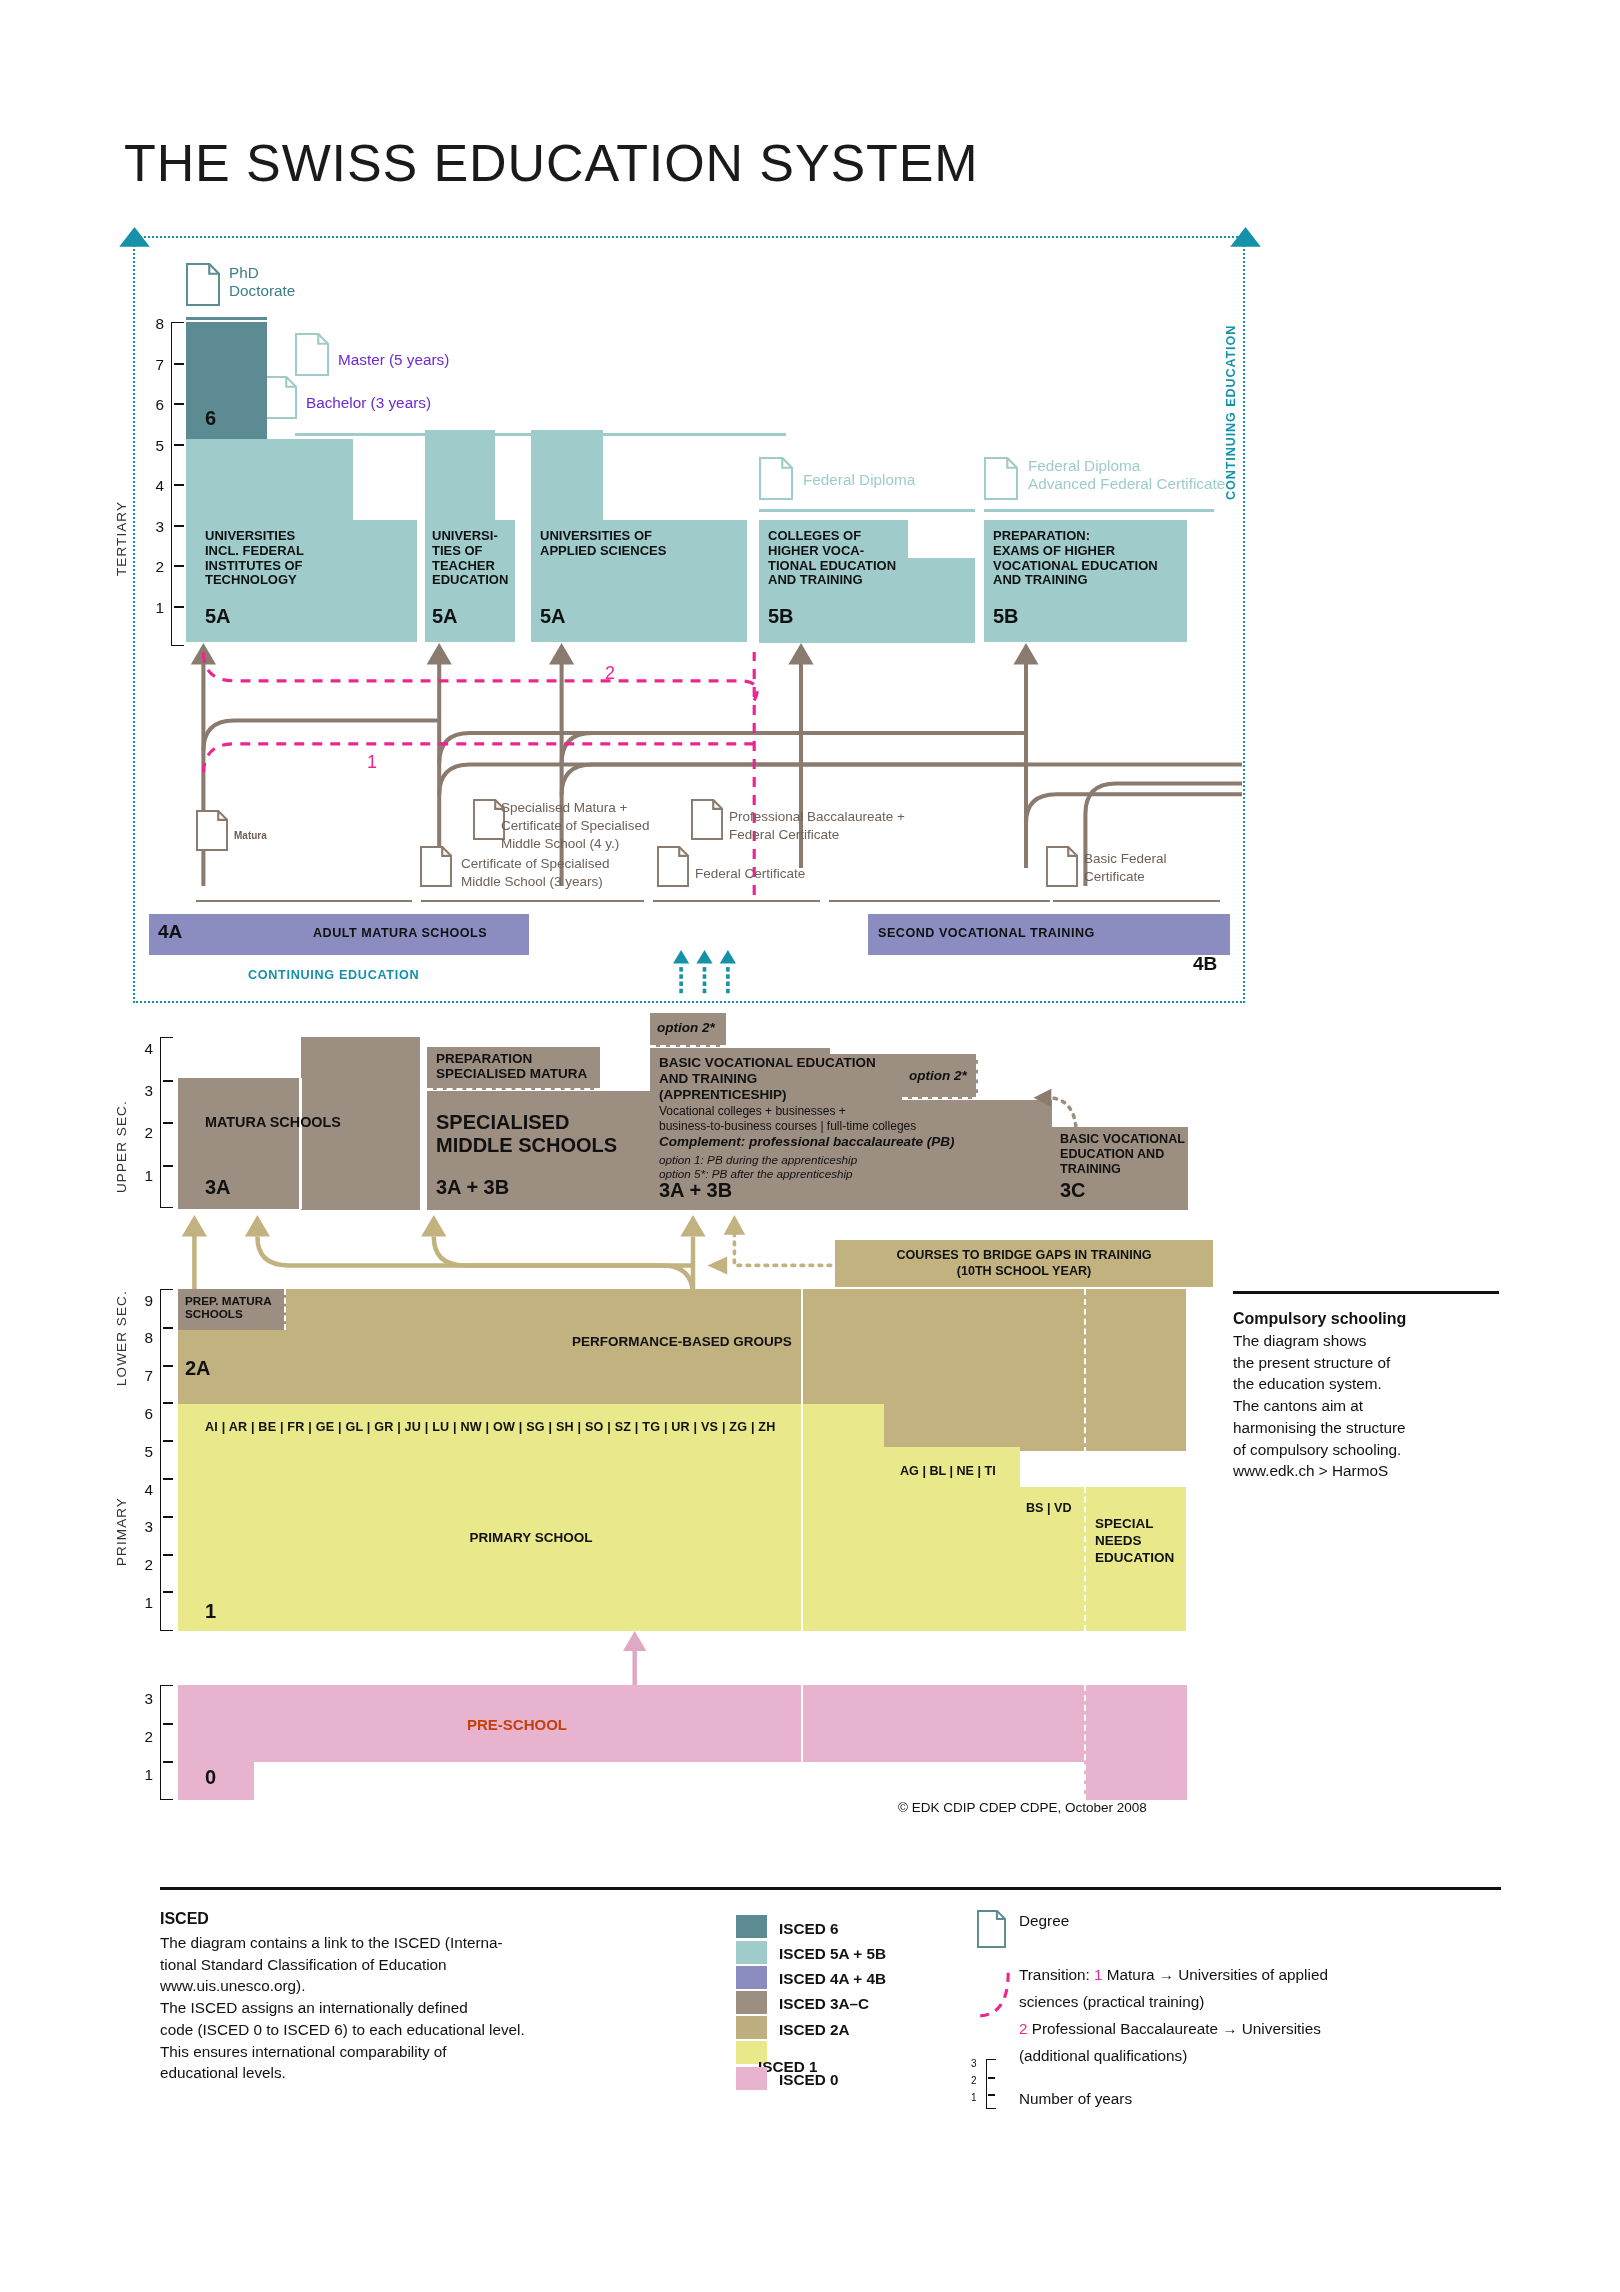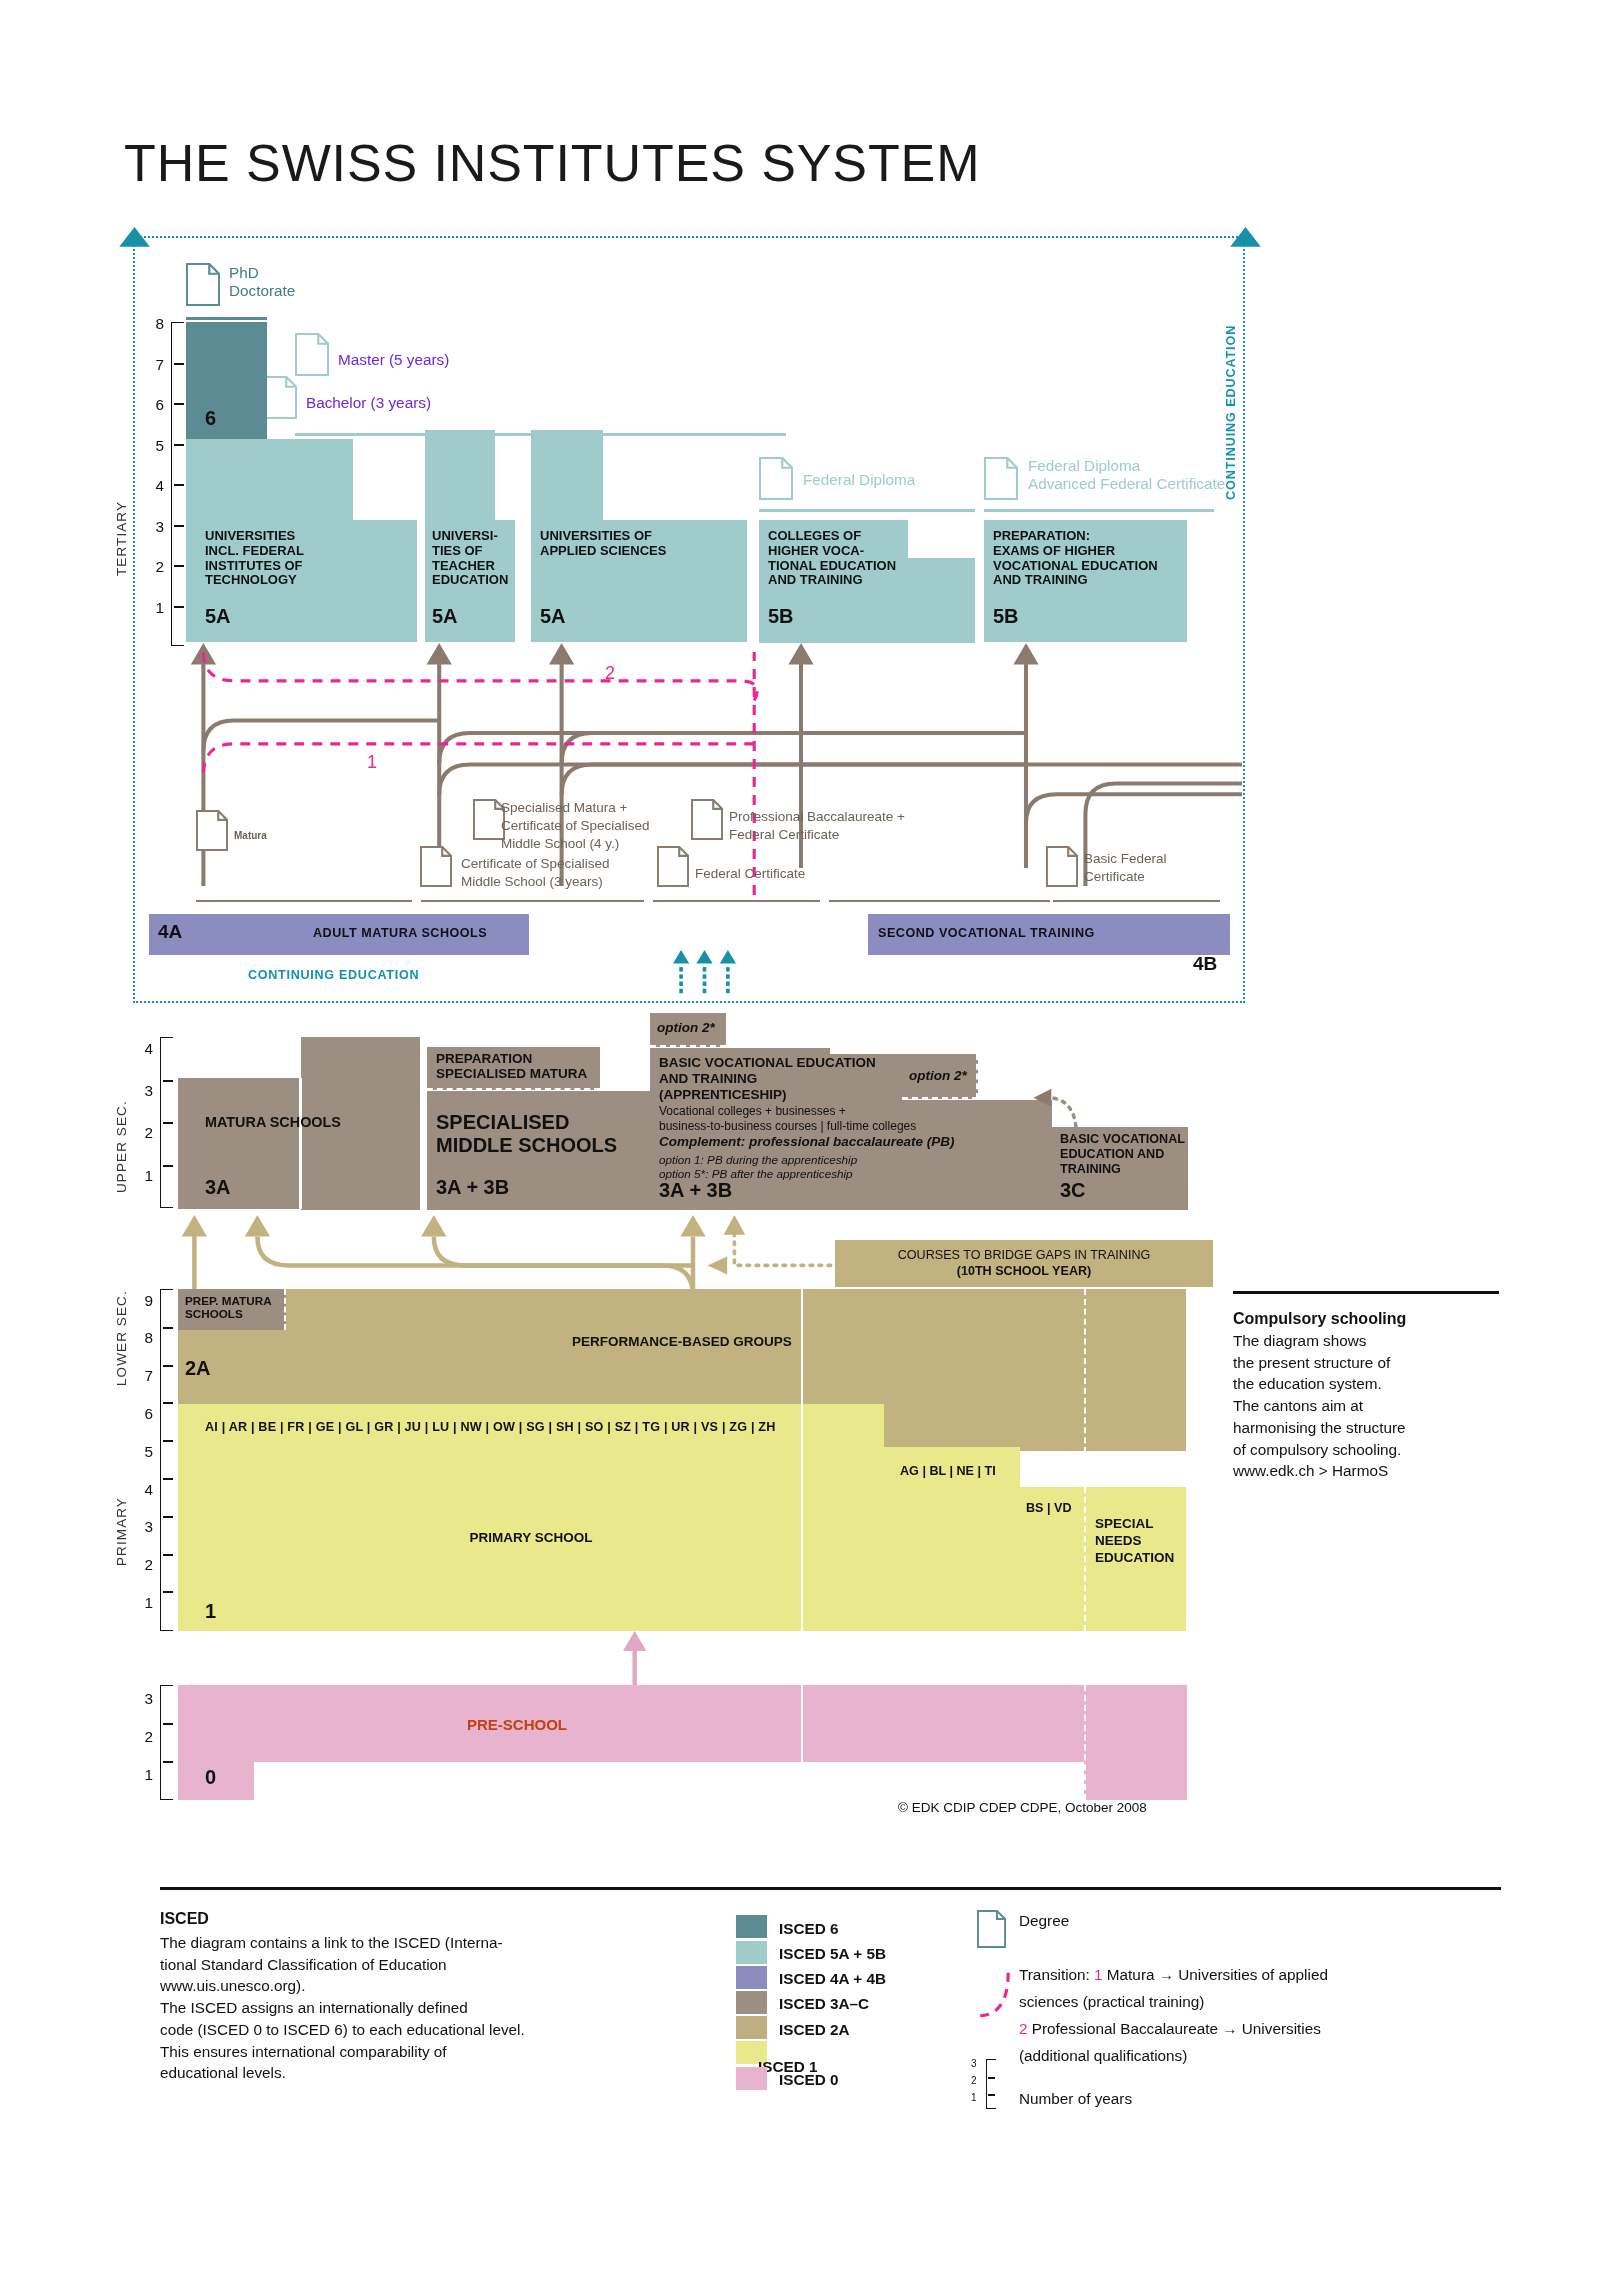--- a/index.html
+++ b/index.html
@@ -54,21 +54,21 @@
   .rule { position:absolute; background:#111; height:2.7px; }
   .swatch { position:absolute; width:31px; height:23.4px; }
   .leg-label { position:absolute; font-size:15.3px; font-weight:bold; color:#111; white-space:nowrap; }
   .leg-text { position:absolute; font-size:15.3px; color:#111; line-height:1.42; }
   .leg-head { position:absolute; font-size:16px; font-weight:bold; color:#111; }
   .pink { color:#ec268f; }
 </style>
 </head>
 <body>
 
-<div class="abs" id="title">THE SWISS INSTITUTES SYSTEM</div>
+<div class="abs" id="title">THE SWISS EDUCATION SYSTEM</div>
 
 <div class="abs" id="ce-frame"></div>
 
 <svg class="abs" style="left:119px;top:227px;" width="31" height="27" viewBox="0 0 34 30">
   <polygon points="17,0 34,22 0,22" fill="#1592a8"></polygon>
 </svg>
 <svg class="abs" style="left:1230px;top:227px;" width="31" height="27" viewBox="0 0 34 30">
   <polygon points="17,0 34,22 0,22" fill="#1592a8"></polygon>
 </svg>
 
@@ -377,21 +377,21 @@
 
 <svg class="abs" style="left:684px;top:1215px;" width="225" height="99" viewBox="0 0 250 110">
   <g fill="none" stroke="#c2b280" stroke-width="4" stroke-dasharray="3,7" stroke-linecap="round">
     <path d="M56,20 L56,56 L230,56"></path>
   </g>
   <polygon points="56,0 68,22 44,22" fill="#c2b280"></polygon>
   <polygon points="26,56 48,46 48,66" fill="#c2b280"></polygon>
 </svg>
 
 <div class="box" style="left:835px;top:1240px;width:378px;height:47px;background:#c2b280;"></div>
-<div class="abs" style="left:835px;top:1248px;width:378px;text-align:center;font-size:12.6px;font-weight:normal;color:#111;">COURSES TO BRIDGE GAPS IN TRAINING</div>
+<div class="abs" style="left:835px;top:1248px;width:378px;text-align:center;font-size:12.6px;font-weight:bold;color:#111;">COURSES TO BRIDGE GAPS IN TRAINING</div>
 <div class="abs" style="left:835px;top:1264px;width:378px;text-align:center;font-size:12.6px;font-weight:bold;color:#111;">(10TH SCHOOL YEAR)</div>
 <svg class="abs" style="left:988px;top:1289px;" width="21.6" height="54" viewBox="0 0 24 60">
   <g fill="none" stroke="#c2b280" stroke-width="4" stroke-dasharray="3,7" stroke-linecap="round">
       <path d="M12,58 L12,24"></path>
     </g>
   <polygon points="12,4 24,26 0,26" fill="#c2b280"></polygon>
 </svg>
 
 <div class="vlabel" style="left:114px;top:1386px;">LOWER SEC.</div>
 <div class="vlabel" style="left:114px;top:1566px;">PRIMARY</div>

